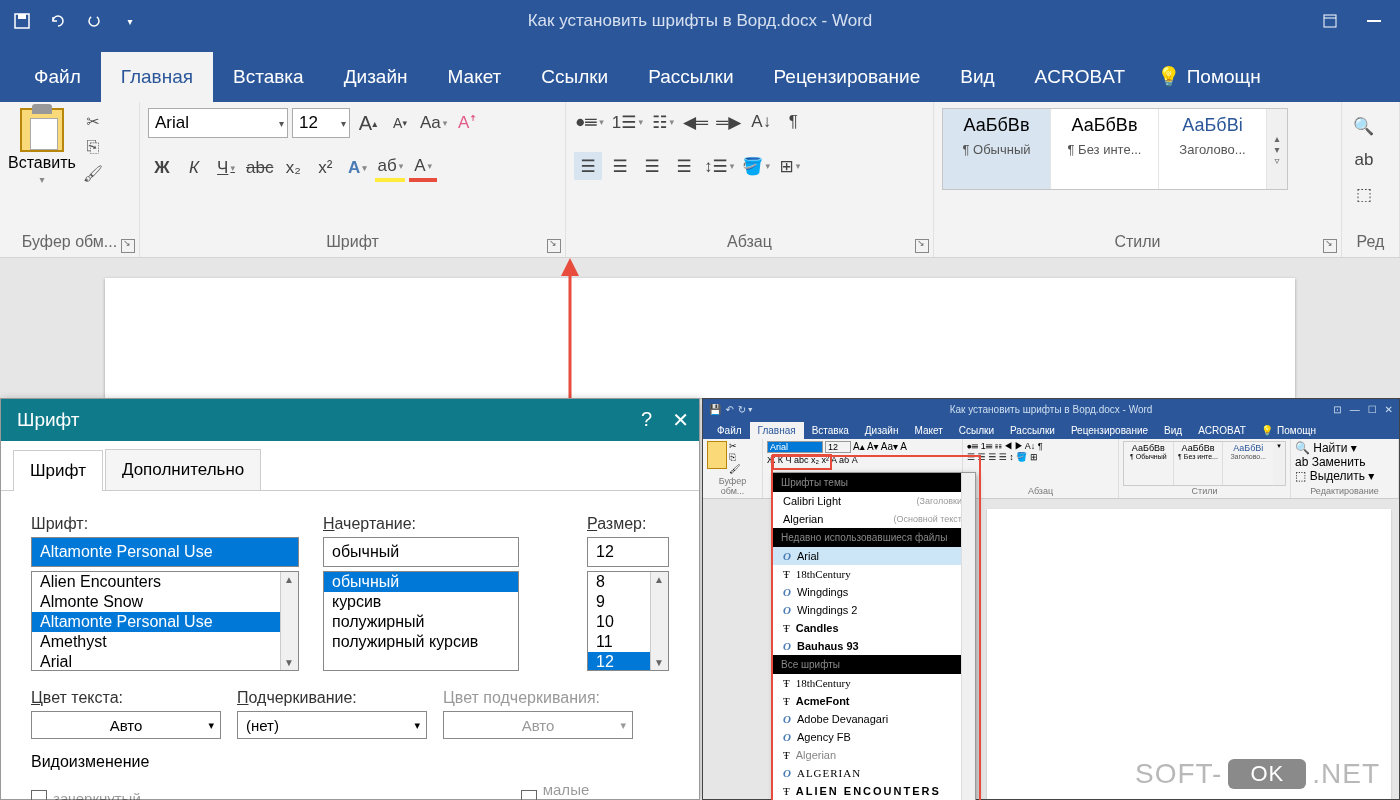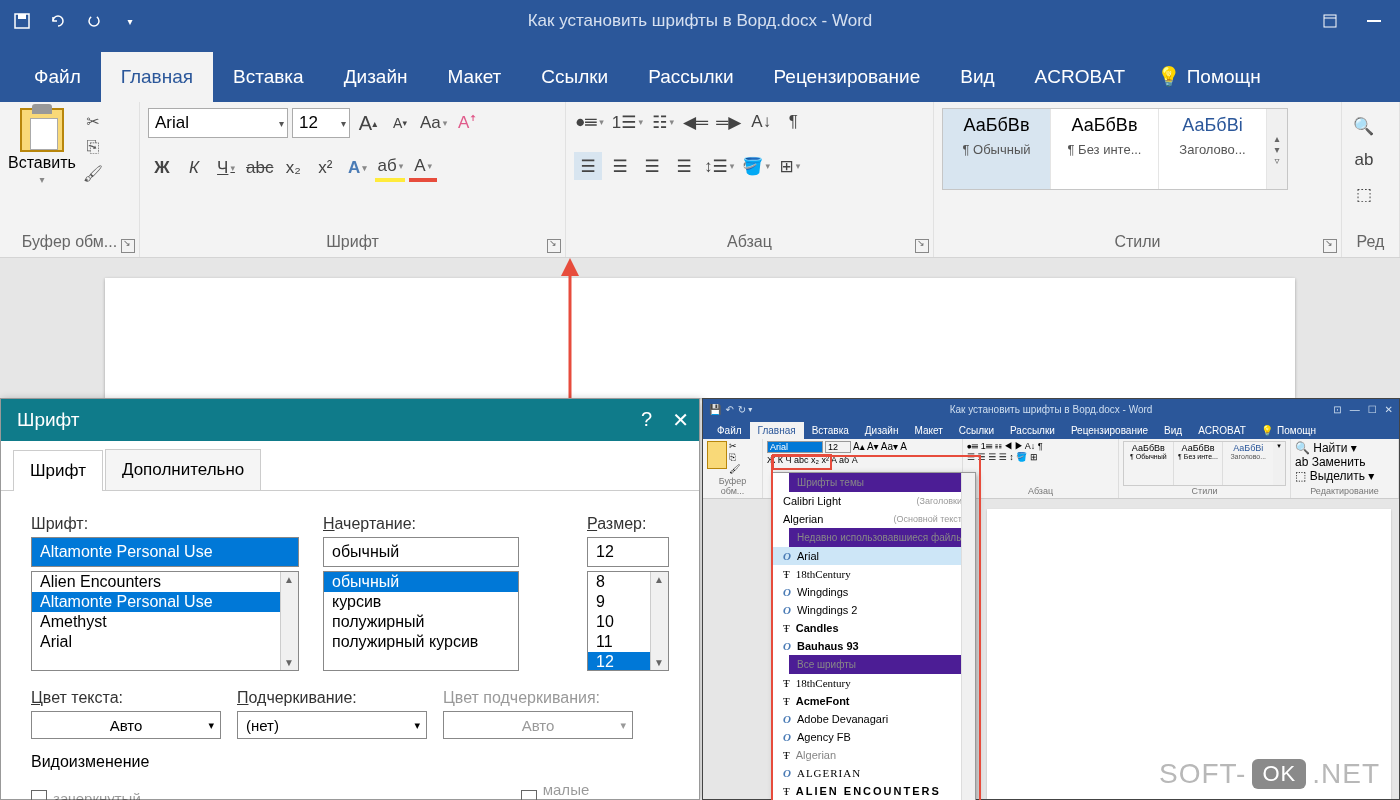--- a/index.html
+++ b/index.html
@@ -84,29 +84,29 @@
 .mw-tabs { height:20px; background:#2b579a; display:flex; align-items:flex-end; padding:0 6px; }
 .mw-tab { padding:3px 8px; color:#fff; font-size:10px; cursor:pointer; }
 .mw-tab.active { background:#f3f3f3; color:#2b579a; }
 .mw-ribbon { height:60px; background:#f3f3f3; border-bottom:1px solid #ccc; display:flex; font-size:9px; }
 .mw-group { border-right:1px solid #ddd; padding:2px 4px; display:flex; flex-direction:column; position:relative; }
 .mw-gbody { flex:1; }
 .mw-glabel { text-align:center; font-size:9px; color:#777; }
 
 .font-dd { position:absolute; left:772px; top:472px; width:204px; background:#fff; border:1px solid #999; box-shadow:2px 2px 6px rgba(0,0,0,0.3); font-size:11px; z-index:10; }
 .font-dd::before { content:''; position:absolute; left:-2px; top:-18px; width:206px; height:calc(100% + 20px); border:2px solid #e74c3c; pointer-events:none; }
-.dd-section { padding:4px 8px; color:#888; font-size:10px; background:#4c1d95;margin-left:16px; }
+.dd-section { padding:4px 8px; color:#888; font-size:10px; background:#000000; }
 .dd-item { padding:3px 10px; display:flex; align-items:center; gap:6px; cursor:pointer; }
 .dd-item.sel { background:#cde6f7; }
 .dd-item .hint { margin-left:auto; color:#999; font-size:9px; }
 .fi { font-style:italic; color:#4a7bb5; font-weight:bold; font-family:serif; }
 .dd-scroll { position:absolute; right:0; top:0; width:14px; height:100%; background:#f0f0f0; border-left:1px solid #ddd; }
 
 .watermark { position:absolute; right:20px; bottom:10px; font-size:28px; color:#b8b8b8; letter-spacing:1px; display:flex; align-items:center; gap:6px; }
-.wm-ok { background:#8a8a8a; color:#fff; padding:2px 10px; border-radius:6px; font-size:22px; }
+.wm-ok { background:#8a8a8a; color:#fff; padding:2px 22px; border-radius:6px; font-size:22px; }
 
 .red-box { position:absolute; border:2px solid #e74c3c; pointer-events:none; }
 </style>
 </head>
 <body>
 
 <div class="titlebar">
   <div class="qat">
     <div class="qat-btn">
         <svg width="18" height="18" viewBox="0 0 18 18">
@@ -288,20 +288,21 @@
     <div class="dlg-tab active">Шрифт</div>
     <div class="dlg-tab"><span class="u">Д</span><span>ополнительно</span></div>
   </div>
   <div class="dlg-body">
     <div class="field-row">
       <div class="field-col" style="width:300px;">
         <div class="field-label">Шрифт:</div>
         <input class="field-input sel" value="Altamonte Personal Use" style="">
         <div class="listbox">
           <div class="li">Alien Encounters</div>
+          <div class="li">Almonte Snow</div>
           <div class="li selected">Altamonte Personal Use</div>
           <div class="li">Amethyst</div>
           <div class="li">Arial</div>
           <div class="scroll"></div>
         </div>
       </div>
       <div class="field-col" style="width:196px;">
         <div class="field-label"><span class="u">Н</span>ачертание:</div>
         <input class="field-input" value="обычный" style="">
         <div class="listbox">

